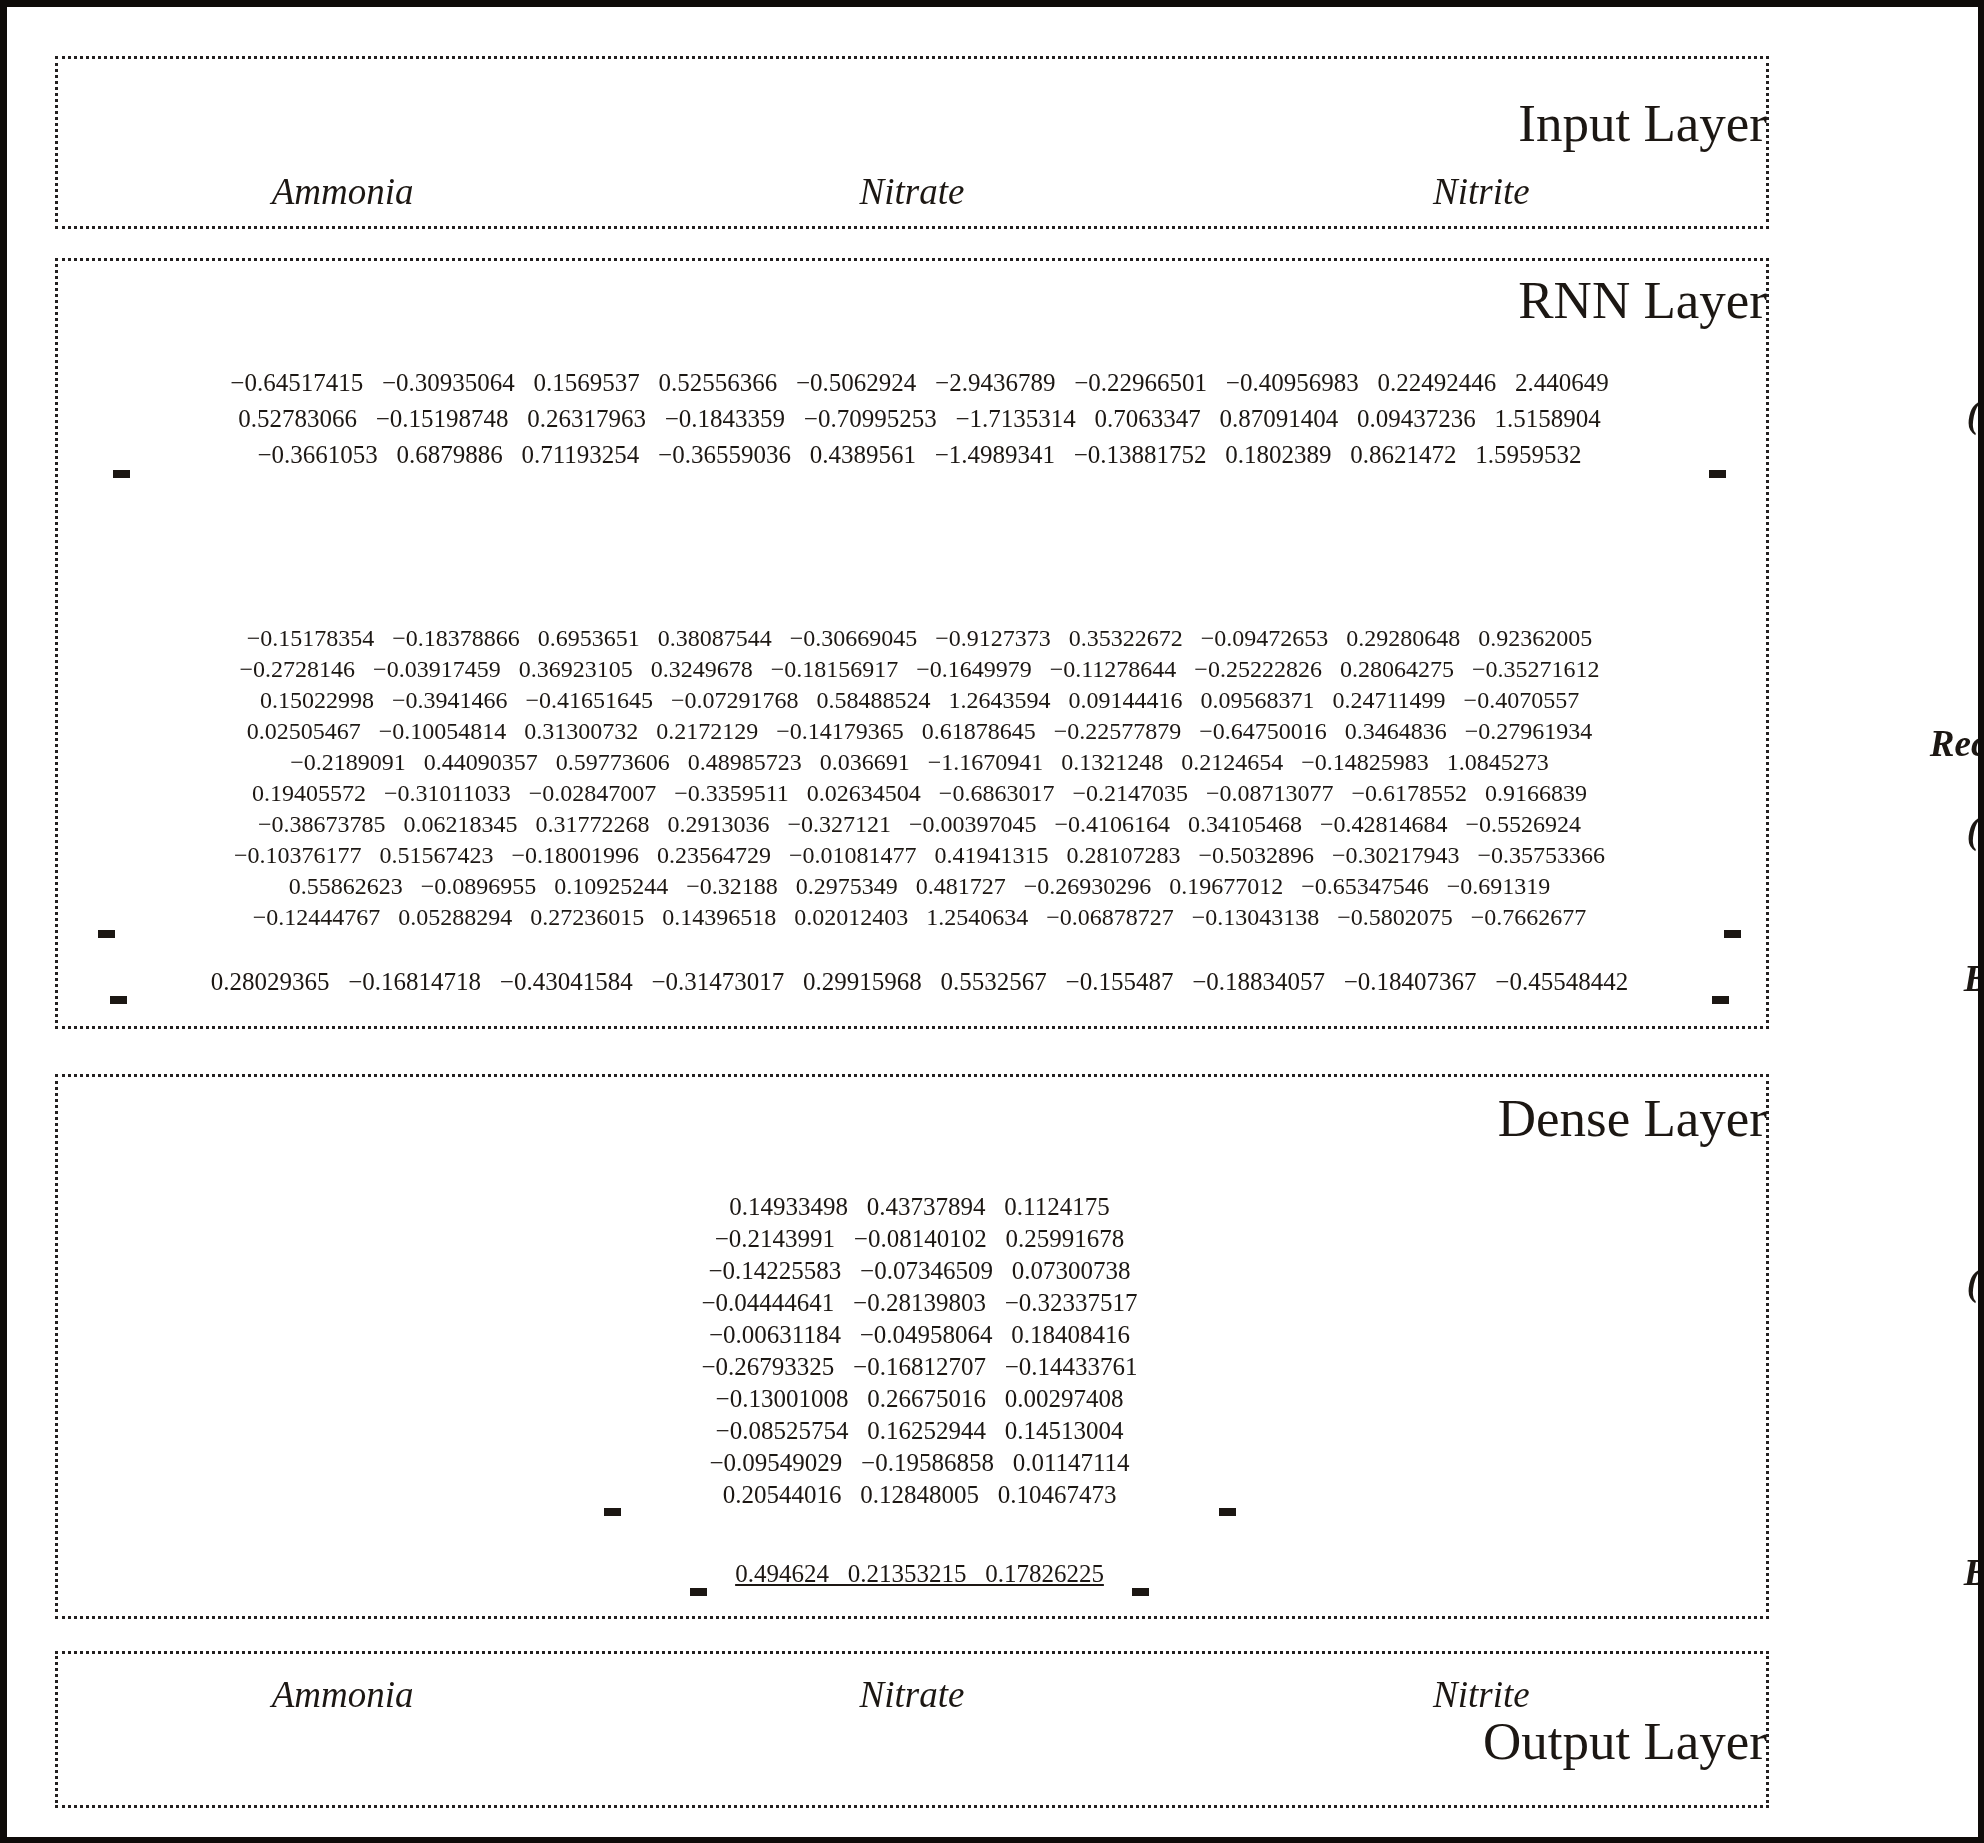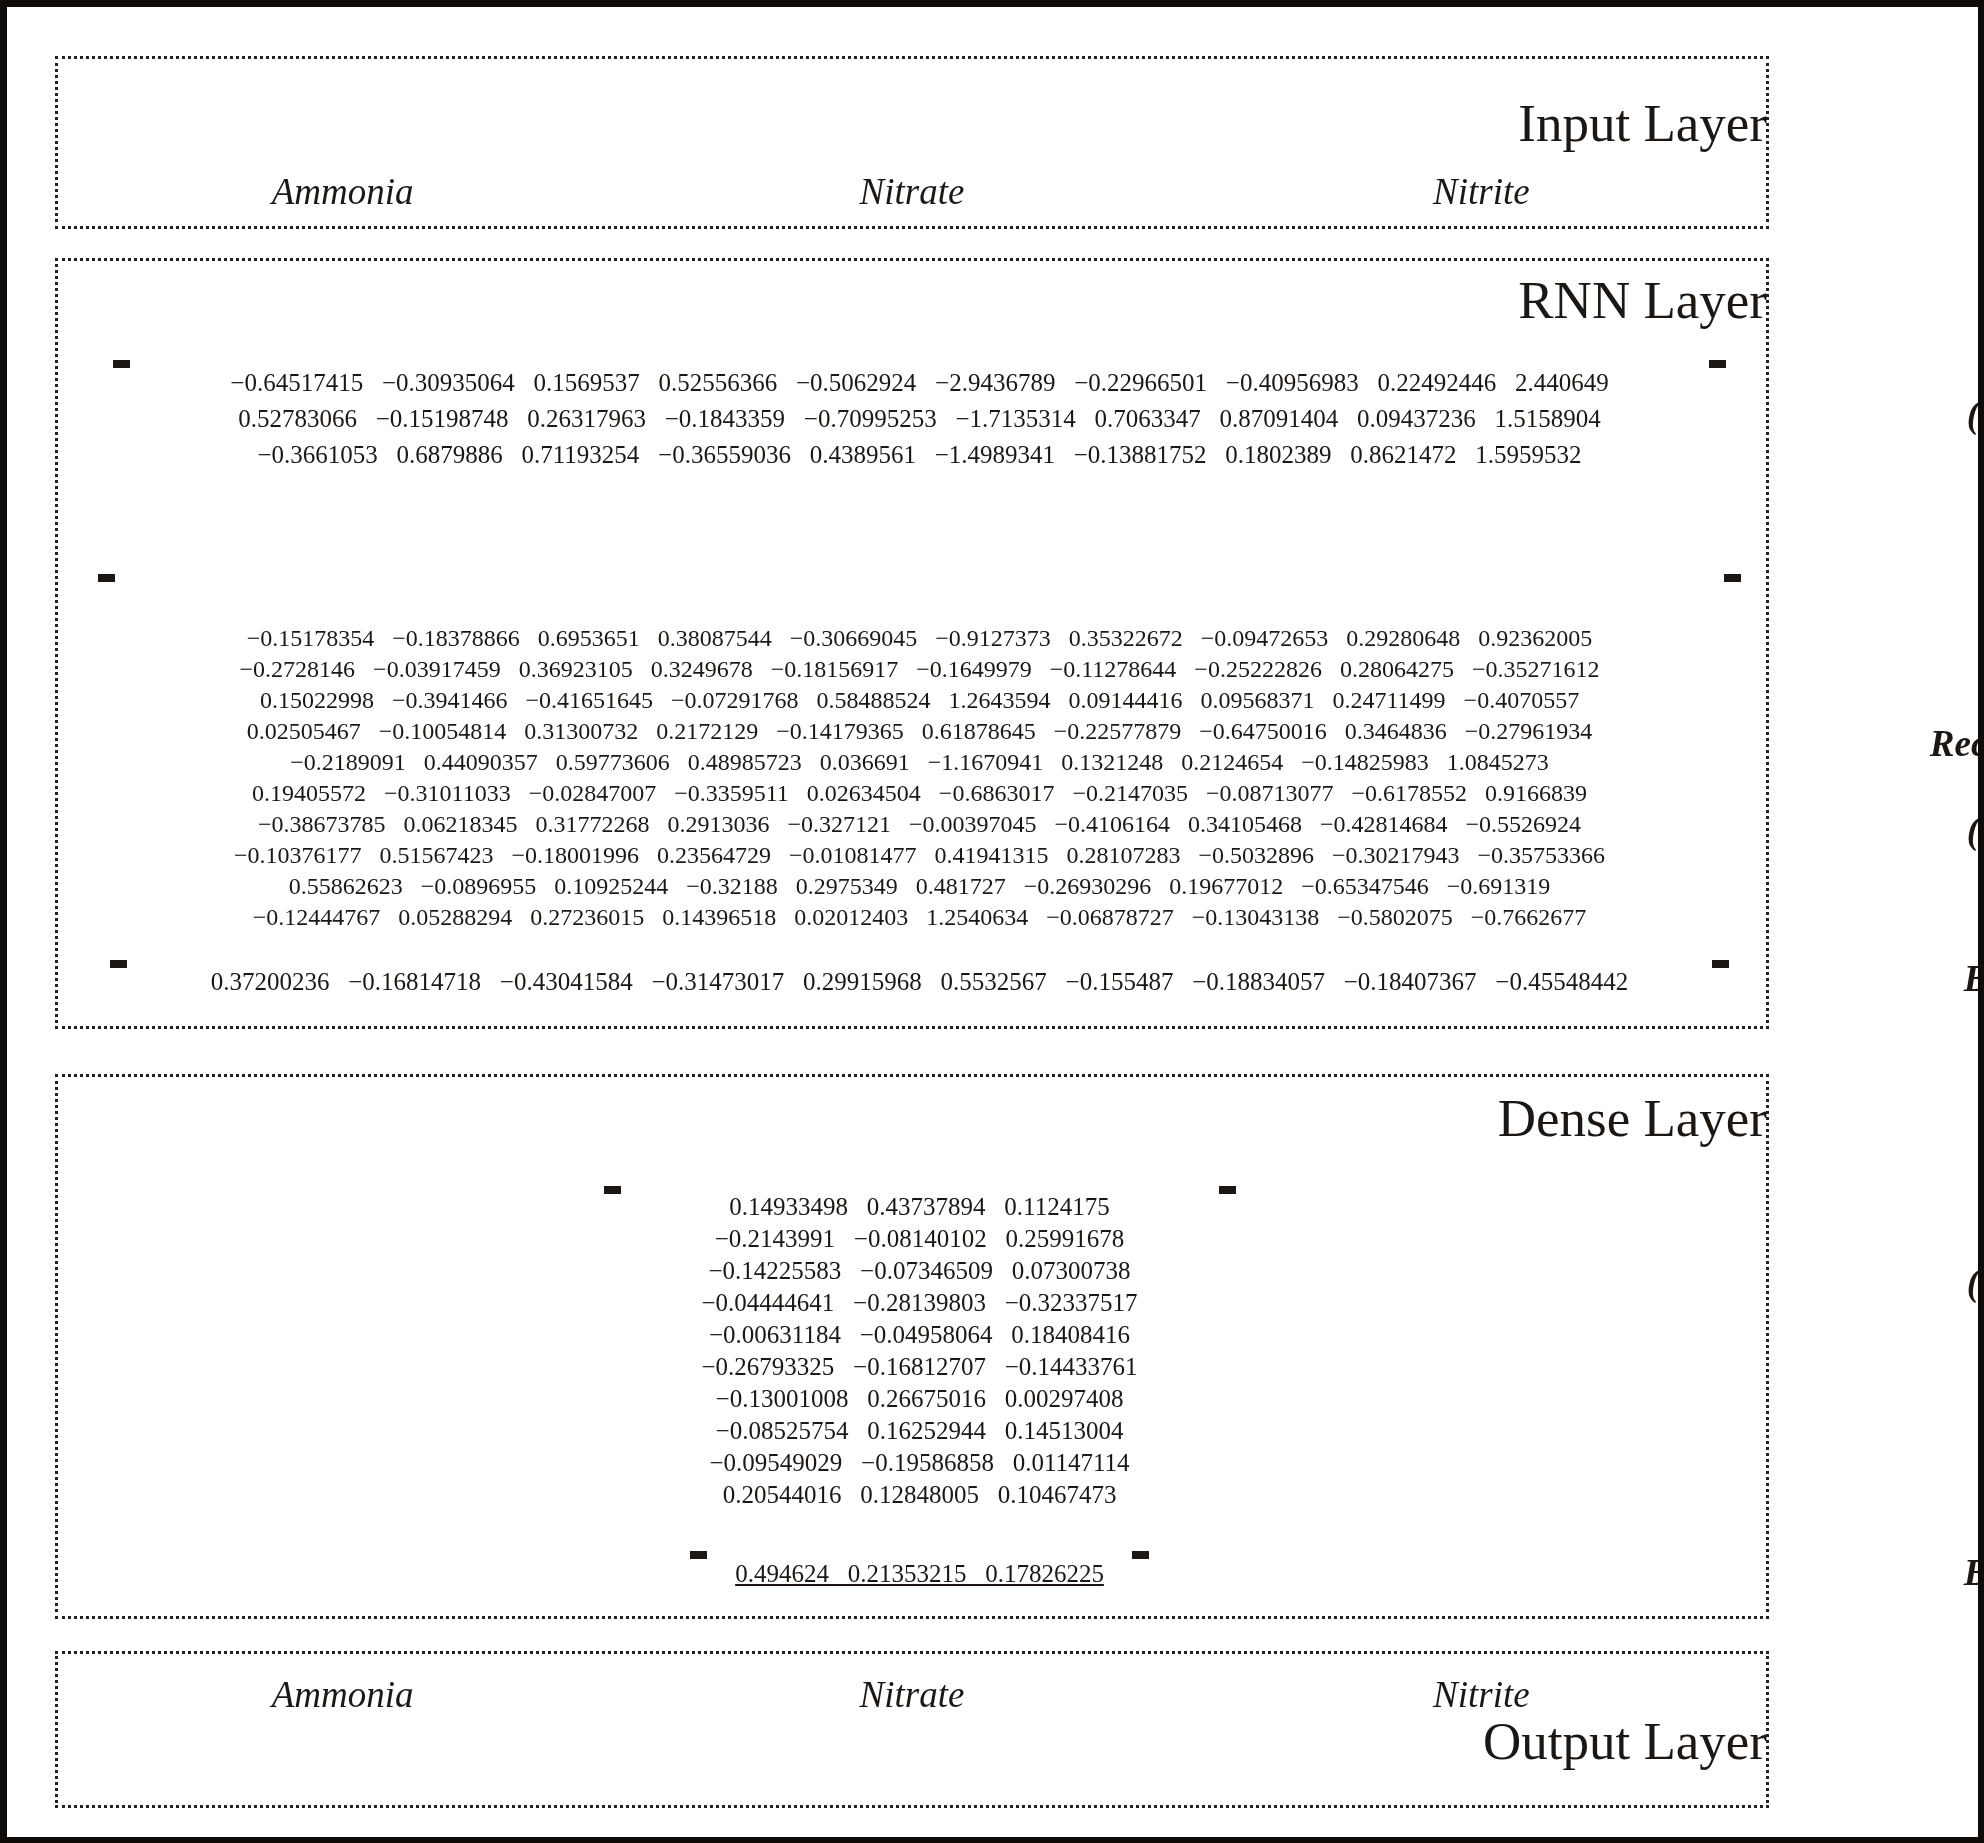--- a/index.html
+++ b/index.html
@@ -33,21 +33,21 @@
   }
   .nodes{
     position:absolute;left:0;width:100%;
     display:grid;grid-template-columns:1fr 1fr 1fr;justify-items:center;
   }
   .node{font-style:italic;font-size:37px;line-height:1.1;}
 
   
   .matrix{
     position:absolute;left:15px;right:0;
-    display:flex;justify-content:center;align-items:flex-start;
+    display:flex;justify-content:center;align-items:flex-end;
     width:max-content;margin:0 auto;
   }
   .bracket{width:13px;}
   .bracket.l{border-left:4.5px solid #1c1713;border-top:4.5px solid #1c1713;border-bottom:4.5px solid #1c1713;}
   .bracket.r{border-right:4.5px solid #1c1713;border-top:4.5px solid #1c1713;border-bottom:4.5px solid #1c1713;}
   .mbody{
     padding:5px 10px;
     text-align:center;
     white-space:pre;
     display:flex;flex-direction:column;justify-content:center;
@@ -112,21 +112,21 @@
     </div>
 
     <div class="matrix m-recurrent">
       <div class="bracket l"></div>
       <div class="mbody"><div class="mrow">−0.15178354  −0.18378866  0.6953651  0.38087544  −0.30669045  −0.9127373  0.35322672  −0.09472653  0.29280648  0.92362005</div><div class="mrow">−0.2728146  −0.03917459  0.36923105  0.3249678  −0.18156917  −0.1649979  −0.11278644  −0.25222826  0.28064275  −0.35271612</div><div class="mrow">0.15022998  −0.3941466  −0.41651645  −0.07291768  0.58488524  1.2643594  0.09144416  0.09568371  0.24711499  −0.4070557</div><div class="mrow">0.02505467  −0.10054814  0.31300732  0.2172129  −0.14179365  0.61878645  −0.22577879  −0.64750016  0.3464836  −0.27961934</div><div class="mrow">−0.2189091  0.44090357  0.59773606  0.48985723  0.036691  −1.1670941  0.1321248  0.2124654  −0.14825983  1.0845273</div><div class="mrow">0.19405572  −0.31011033  −0.02847007  −0.3359511  0.02634504  −0.6863017  −0.2147035  −0.08713077  −0.6178552  0.9166839</div><div class="mrow">−0.38673785  0.06218345  0.31772268  0.2913036  −0.327121  −0.00397045  −0.4106164  0.34105468  −0.42814684  −0.5526924</div><div class="mrow">−0.10376177  0.51567423  −0.18001996  0.23564729  −0.01081477  0.41941315  0.28107283  −0.5032896  −0.30217943  −0.35753366</div><div class="mrow">0.55862623  −0.0896955  0.10925244  −0.32188  0.2975349  0.481727  −0.26930296  0.19677012  −0.65347546  −0.691319</div><div class="mrow">−0.12444767  0.05288294  0.27236015  0.14396518  0.02012403  1.2540634  −0.06878727  −0.13043138  −0.5802075  −0.7662677</div></div>
       <div class="bracket r"></div>
     </div>
 
     <div class="matrix m-bias10">
       <div class="bracket l"></div>
-      <div class="mbody"><div class="mrow">0.37200236  −0.16814718  −0.43041584  −0.31473017  0.29915968  0.5532567  −0.155487  −0.18834057  −0.18407367  −0.45548442</div></div>
+      <div class="mbody"><div class="mrow">0.28029365  −0.16814718  −0.43041584  −0.31473017  0.29915968  0.5532567  −0.155487  −0.18834057  −0.18407367  −0.45548442</div></div>
       <div class="bracket r"></div>
     </div>
   </section>
 
   <section class="box box-dense">
     <h1 class="layer-title" style="top:13px;">Dense Layer</h1>
 
     <div class="matrix m-dense-kernel">
       <div class="bracket l"></div>
       <div class="mbody"><div class="mrow">0.14933498  0.43737894  0.1124175</div><div class="mrow">−0.2143991  −0.08140102  0.25991678</div><div class="mrow">−0.14225583  −0.07346509  0.07300738</div><div class="mrow">−0.04444641  −0.28139803  −0.32337517</div><div class="mrow">−0.00631184  −0.04958064  0.18408416</div><div class="mrow">−0.26793325  −0.16812707  −0.14433761</div><div class="mrow">−0.13001008  0.26675016  0.00297408</div><div class="mrow">−0.08525754  0.16252944  0.14513004</div><div class="mrow">−0.09549029  −0.19586858  0.01147114</div><div class="mrow">0.20544016  0.12848005  0.10467473</div></div>

